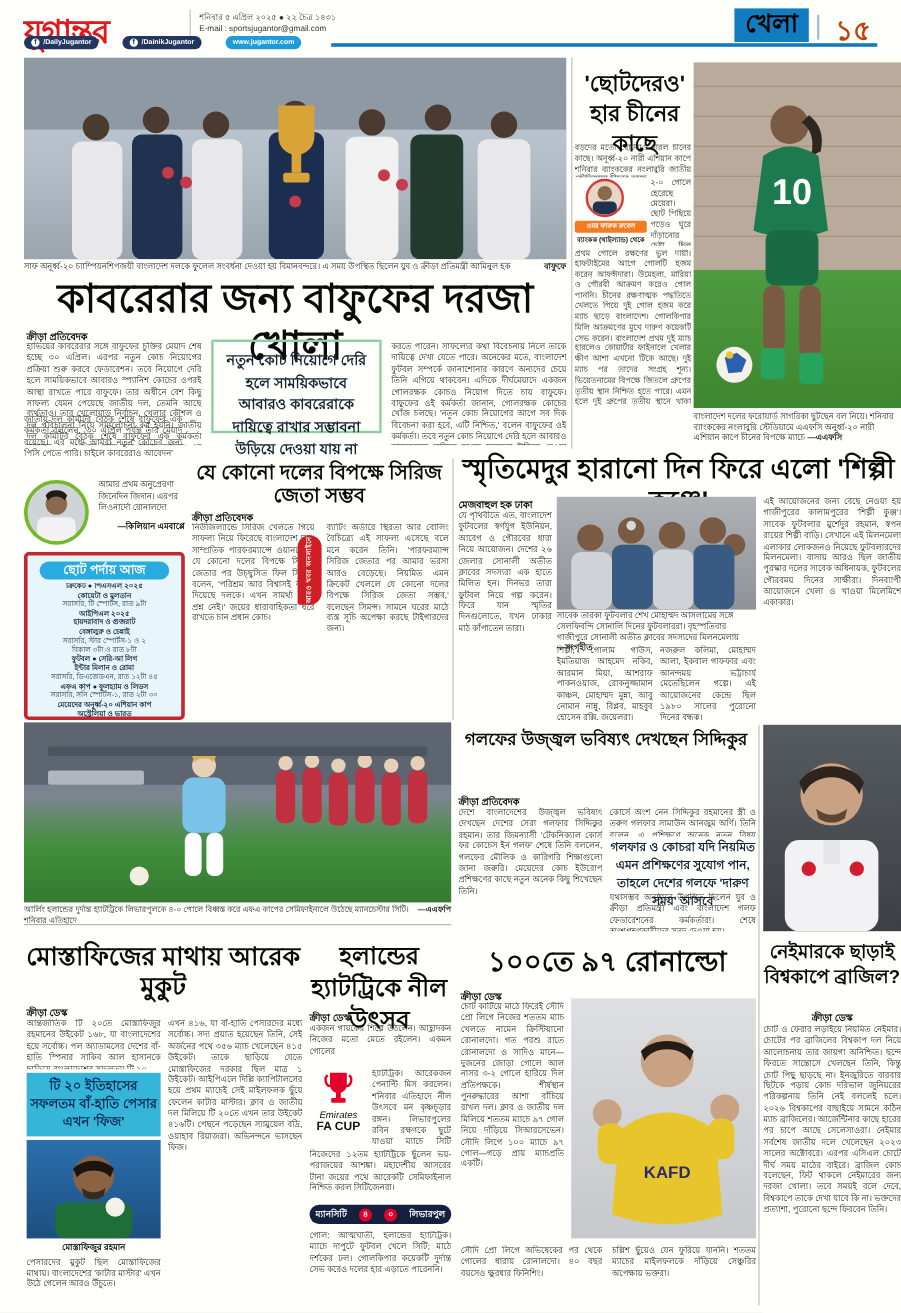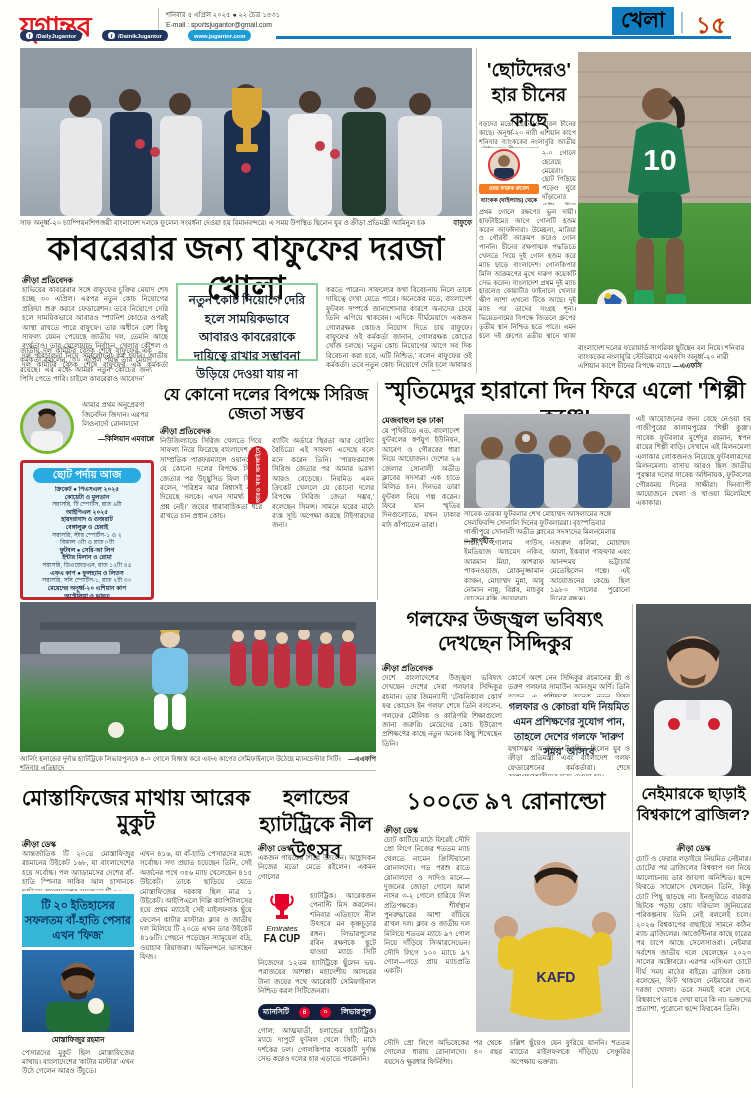--- a/index.html
+++ b/index.html
@@ -115,21 +115,21 @@
     <svg width="28" height="28" viewBox="0 0 28 28">
         <circle cx="14" cy="10" r="6" fill="#8a6a4f"></circle>
         <rect x="4" y="17" width="20" height="11" rx="4" fill="#21324f"></rect>
       </svg>
   </div>
   <div class="abs orangebar" style="left:479px;top:184px;width:60px;height:10px;">ওমর ফারুক রুবেল</div>
   <div class="abs center" style="left:479px;top:196px;width:60px;font-size:5.7px;font-weight:bold;color:#111;">ব্যাংকক (থাইল্যান্ড) থেকে</div>
   <div class="abs bt" style="left:542px;top:149px;width:34px;height:56px;font-size:6.6px;">২-০ গোলে হেরেছে মেয়েরা। ছোট পিছিয়ে পড়েও ঘুরে দাঁড়ানোর চেষ্টা ছিল নংলাবুরিতে ৪৬ মিনিটে সেলিয়াও তামারা।</div>
   <div class="abs bt" style="left:479px;top:208px;width:97px;height:130px;font-size:6.6px;">প্রথম গোলে রক্ষণের ভুল দায়ী। হাফটাইমের আগে গোলটি হজম করেন আফঈদারা। উমেহলা, মারিয়া ও গৌরবী আক্রমণ করেও গোল পাননি। চীনের রক্ষণাত্মক পদ্ধতিতে খেলতে গিয়ে দুই গোল হজম করে ম্যাচ ছাড়ে বাংলাদেশ। গোলকিপার মিলি আক্রমণের মুখে দারুণ কয়েকটি সেভ করেন। বাংলাদেশ প্রথম দুই ম্যাচ হারলেও কোয়ার্টার ফাইনালে খেলার ক্ষীণ আশা এখনো টিকে আছে। দুই ম্যাচ পর তাদের সংগ্রহ শূন্য। ভিয়েতনামের বিপক্ষে জিতলে গ্রুপের তৃতীয় স্থান নিশ্চিত হতে পারে। এমন হলে দুই গ্রুপের তৃতীয় স্থানে থাকা দলগুলোর চেয়ে এগিয়ে থাকলে কোয়ার্টারে খেলবে বাংলাদেশ।</div>
 
-  <div class="abs photo" style="left:578px;top:52px;width:173px;height:252px;background:linear-gradient(#b9aa9b 0%,#b9aa9b 60%,#4f9b3f 60%,#3e8631 100%);">
+  <div class="abs photo" style="left:578px;top:52px;width:173px;height:288px;background:linear-gradient(#b9aa9b 0%,#b9aa9b 60%,#4f9b3f 60%,#3e8631 100%);">
     <svg width="173" height="288" viewBox="0 0 173 288">
       <g stroke="#a3937f" stroke-width="1">
         <line x1="0" y1="20" x2="173" y2="20"></line>
           <line x1="0" y1="45" x2="173" y2="45"></line>
           <line x1="0" y1="70" x2="173" y2="70"></line>
           <line x1="0" y1="95" x2="173" y2="95"></line>
           <line x1="0" y1="120" x2="173" y2="120"></line>
           <line x1="0" y1="145" x2="173" y2="145"></line>
       </g>
       <circle cx="80" cy="52" r="16" fill="#7a5a42"></circle>
@@ -255,21 +255,21 @@
           <rect x="20" y="20" width="316" height="8" rx="2" fill="#4c545e"></rect>
         </g>
     </svg>
   </div>
   <div class="abs" style="left:20px;top:755px;width:356px;display:flex;gap:6px;">
     <div class="cap" style="flex:1;font-size:6.6px;">আর্লিং হলান্ডের দুর্দান্ত হ্যাটট্রিকে লিভারপুলকে ৪-০ গোলে বিধ্বস্ত করে এফএ কাপের সেমিফাইনালে উঠেছে ম্যানচেস্টার সিটি। শনিবার এতিহাদে</div>
     <div class="cap credit" style="font-size:6.6px;">—এএফপি</div>
   </div>
   <div class="abs hdiv" style="left:20px;top:770px;width:356px;"></div>
 
-  <h2 class="abs hl center" style="left:380px;top:608px;width:250px;font-size:20px;">গলফের উজ্জ্বল ভবিষ্যৎ দেখছেন সিদ্দিকুর</h2>
+  <h2 class="abs hl center" style="left:380px;top:608px;width:250px;font-size:14px;">গলফের উজ্জ্বল ভবিষ্যৎ দেখছেন সিদ্দিকুর</h2>
   <div class="abs byline" style="left:382px;top:662px;">ক্রীড়া প্রতিবেদক</div>
   <div class="abs bt" style="left:382px;top:673px;width:120px;height:102px;">দেশে বাংলাদেশের উজ্জ্বল ভবিষ্যৎ দেখছেন দেশের সেরা গলফার সিদ্দিকুর রহমান। তার জিমন্যাসী 'টেকনিক্যাল কোর্স ফর কোচেস ইন গলফ' শেষে তিনি বললেন, গলফের মৌলিক ও কারিগরি শিক্ষাগুলো জানা জরুরি। মেয়েদের কোচ ইউরোপ প্রশিক্ষণের কাছে নতুন অনেক কিছু শিখেছেন তিনি।</div>
   <div class="abs bt" style="left:508px;top:673px;width:122px;height:24px;">কোর্সে অংশ নেন সিদ্দিকুর রহমানের স্ত্রী ও তরুণ গলফার সামাউন আনজুম অর্ণি। তিনি বলেন, এ প্রশিক্ষণে অনেক নতুন বিষয় শিখেছেন।</div>
   <div class="abs pquote" style="left:508px;top:699px;width:122px;">গলফার ও কোচরা যদি নিয়মিত এমন প্রশিক্ষণের সুযোগ পান, তাহলে দেশের গলফে 'দারুণ সময়' আসবে</div>
   <div class="abs bt" style="left:508px;top:744px;width:122px;height:32px;">যথাসম্ভব অনুষ্ঠানে উপস্থিত ছিলেন যুব ও ক্রীড়া প্রতিমন্ত্রী এবং বাংলাদেশ গলফ ফেডারেশনের কর্মকর্তারা। শেষে অংশগ্রহণকারীদের সনদ দেওয়া হয়।</div>
   <div class="abs vdiv" style="left:632px;top:604px;height:484px;"></div>
 
   <div class="abs photo" style="left:636px;top:604px;width:115px;height:172px;background:linear-gradient(#565b60,#3c4045);">
     <svg width="115" height="172" viewBox="0 0 115 172">
       <circle cx="57" cy="58" r="26" fill="#c9a183"></circle>

